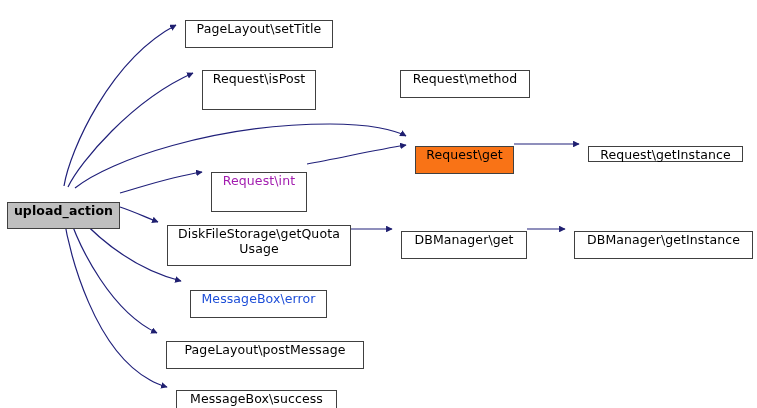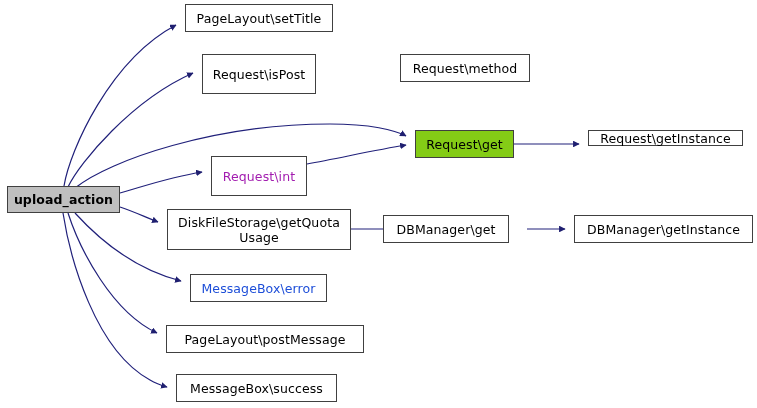--- a/index.html
+++ b/index.html
@@ -24,29 +24,30 @@
     top: 0;
     width: 757px;
     height: 408px;
   }
   .node {
     position: absolute;
     box-sizing: border-box;
     background: #ffffff;
     border: 1px solid #404040;
     display: flex;
-    align-items: center;
+    align-items: flex-start;
     justify-content: center;
     text-align: center;
     color: #000000;
     font-size: 12.5px;
     line-height: 15px;
     letter-spacing: 0.1px;
     white-space: pre-line;
     z-index: 2;
+    margin-top: 16px;
   }
   .node.root {
     background: #bfbfbf;
     border-color: #404040;
   }
   .node-label {
     display: block;
     padding: 0 4px;
   }
 </style>
@@ -75,25 +76,25 @@
         <path d="M68,213 C80,250 112,312 157,333" fill="none" stroke="#20207a" stroke-width="1.2" marker-end="url(#arrowhead)"></path>
         <path d="M63,213 C70,258 95,350 150,380 C155,383 160,385 167,387" fill="none" stroke="#20207a" stroke-width="1.2" marker-end="url(#arrowhead)"></path>
       </g>
   </svg>
 
   <div id="node-layer">
       <div class="node root" style="left: 7px; top: 186px; width: 113px; height: 27px; border-color: rgb(64, 64, 64); background: rgb(191, 191, 191); color: rgb(0, 0, 0); font-weight: bold;"><span class="node-label">upload_action</span></div>
       <div class="node" style="left: 185px; top: 4px; width: 148px; height: 28px; border-color: rgb(64, 64, 64); background: rgb(255, 255, 255); color: rgb(0, 0, 0);"><span class="node-label">PageLayout\setTitle</span></div>
       <div class="node" style="left: 202px; top: 54px; width: 114px; height: 40px; border-color: rgb(64, 64, 64); background: rgb(255, 255, 255); color: rgb(0, 0, 0);"><span class="node-label">Request\isPost</span></div>
       <div class="node" style="left: 400px; top: 54px; width: 130px; height: 28px; border-color: rgb(64, 64, 64); background: rgb(255, 255, 255); color: rgb(0, 0, 0);"><span class="node-label">Request\method</span></div>
-      <div class="node" style="left: 415px; top: 130px; width: 99px; height: 28px; border-color: rgb(64, 64, 64); background: #84cc16; color: rgb(0, 0, 0);"><span class="node-label">Request\get</span></div>
+      <div class="node" style="left: 415px; top: 130px; width: 99px; height: 28px; border-color: rgb(64, 64, 64); background: #f97316; color: rgb(0, 0, 0);"><span class="node-label">Request\get</span></div>
       <div class="node" style="left: 588px; top: 130px; width: 155px; height: 16px; border-color: rgb(64, 64, 64); background: rgb(255, 255, 255); color: rgb(0, 0, 0);"><span class="node-label">Request\getInstance</span></div>
       <div class="node" style="left: 211px; top: 156px; width: 96px; height: 40px; border-color: rgb(64, 64, 64); background: rgb(255, 255, 255); color: #a21caf;"><span class="node-label">Request\int</span></div>
       <div class="node" style="left: 167px; top: 209px; width: 184px; height: 41px; border-color: rgb(64, 64, 64); background: rgb(255, 255, 255); color: rgb(0, 0, 0);"><span class="node-label">DiskFileStorage\getQuota
 Usage</span></div>
-      <div class="node" style="left: 383px; top: 215px; width: 126px; height: 28px; border-color: rgb(64, 64, 64); background: rgb(255, 255, 255); color: rgb(0, 0, 0);"><span class="node-label">DBManager\get</span></div>
+      <div class="node" style="left: 401px; top: 215px; width: 126px; height: 28px; border-color: rgb(64, 64, 64); background: rgb(255, 255, 255); color: rgb(0, 0, 0);"><span class="node-label">DBManager\get</span></div>
       <div class="node" style="left: 574px; top: 215px; width: 179px; height: 28px; border-color: rgb(64, 64, 64); background: rgb(255, 255, 255); color: rgb(0, 0, 0);"><span class="node-label">DBManager\getInstance</span></div>
       <div class="node" style="left: 190px; top: 274px; width: 137px; height: 28px; border-color: rgb(64, 64, 64); background: rgb(255, 255, 255); color: #1d4ed8;"><span class="node-label">MessageBox\error</span></div>
       <div class="node" style="left: 166px; top: 325px; width: 198px; height: 28px; border-color: rgb(64, 64, 64); background: rgb(255, 255, 255); color: rgb(0, 0, 0);"><span class="node-label">PageLayout\postMessage</span></div>
       <div class="node" style="left: 176px; top: 374px; width: 161px; height: 28px; border-color: rgb(64, 64, 64); background: rgb(255, 255, 255); color: rgb(0, 0, 0);"><span class="node-label">MessageBox\success</span></div>
     </div>
 
 </div>
 
 </body></html>

